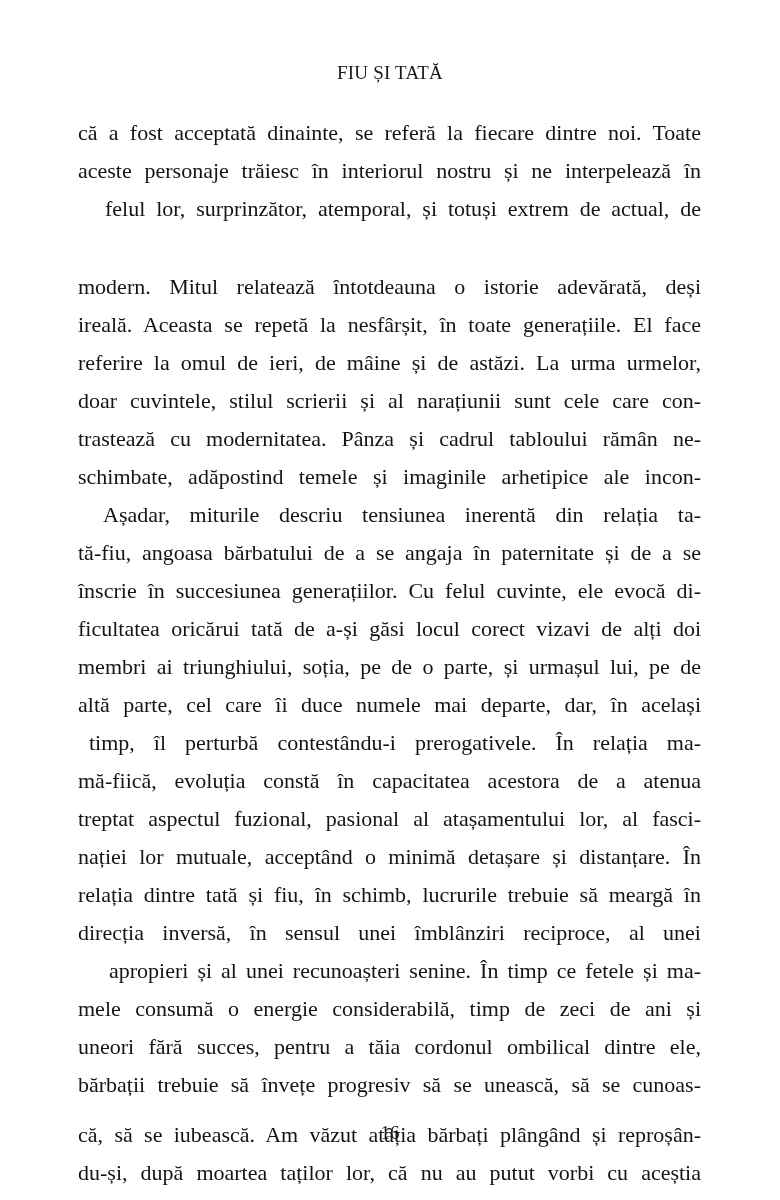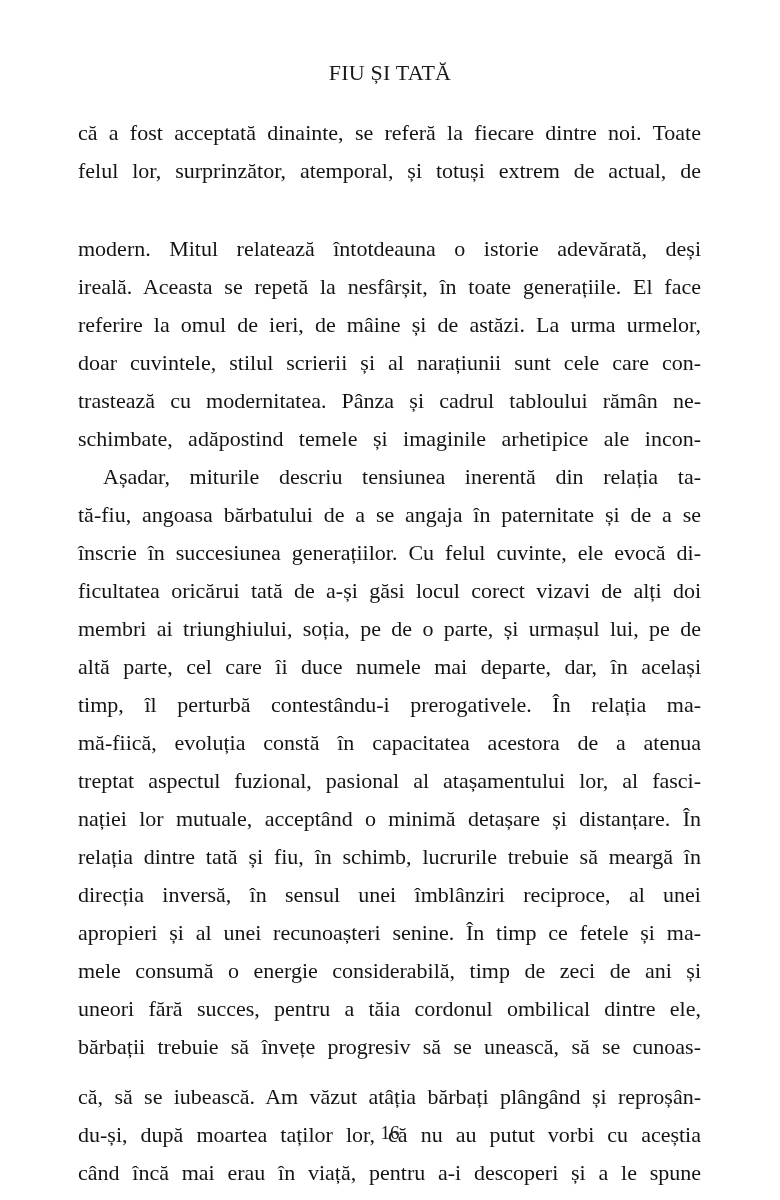--- a/index.html
+++ b/index.html
@@ -14,21 +14,21 @@
       overflow: hidden;
       font-family: "Liberation Serif", "DejaVu Serif", serif;
       color: #141414;
     }
     .running-head {
       position: absolute;
       top: 63px;
       left: 0;
       width: 780px;
       text-align: center;
-      font-size: 22px;
+      font-size: 19px;
       line-height: 20px;
       letter-spacing: 0.2px;
       color: #1a1a1a;
     }
     .text-block {
       position: absolute;
       top: 114px;
       left: 78px;
       width: 623px;
       font-size: 22px;
@@ -61,42 +61,43 @@
     }
   </style>
 </head>
 <body>
 
 <div class="running-head">FIU ȘI TATĂ</div>
 
 <div class="text-block">
   <div class="paragraph">
     <span class="line" style="white-space: normal;">că a fost acceptată dinainte, se referă la fiecare dintre noi. Toate</span>
-    <span class="line" style="white-space: normal;">felul lor, surprinzător, atemporal, și totuși extrem de actual, de</span>
+    <span class="line" style="white-space: normal;">aceste personaje trăiesc în interiorul nostru și ne interpelează în</span>
+    <span class="line" style="white-space: normal; margin-left: 27px;">felul lor, surprinzător, atemporal, și totuși extrem de actual, de</span>
     <span class="line" style="white-space: normal; margin-top: 40px;">modern. Mitul relatează întotdeauna o istorie adevărată, deși</span>
     <span class="line" style="white-space: normal;">ireală. Aceasta se repetă la nesfârșit, în toate generațiile. El face</span>
     <span class="line" style="white-space: normal; font-family: Liberation Serif, serif;">referire la omul de ieri, de mâine și de astăzi. La urma urmelor,</span>
     <span class="line" style="white-space: normal;">doar cuvintele, stilul scrierii și al narațiunii sunt cele care con-</span>
     <span class="line" style="white-space: normal;">trastează cu modernitatea. Pânza și cadrul tabloului rămân ne-</span>
     <span class="line" style="white-space: normal;">schimbate, adăpostind temele și imaginile arhetipice ale incon-</span>
   </div>
   <div class="paragraph">
     <span class="line indent" style="white-space: normal;">Așadar, miturile descriu tensiunea inerentă din relația ta-</span>
     <span class="line" style="white-space: normal;">tă-fiu, angoasa bărbatului de a se angaja în paternitate și de a se</span>
     <span class="line" style="white-space: normal;">înscrie în succesiunea generațiilor. Cu felul cuvinte, ele evocă di-</span>
     <span class="line" style="white-space: normal;">ficultatea oricărui tată de a-și găsi locul corect vizavi de alți doi</span>
     <span class="line" style="white-space: normal; font-family: Liberation Serif, serif;">membri ai triunghiului, soția, pe de o parte, și urmașul lui, pe de</span>
     <span class="line" style="white-space: normal;">altă parte, cel care îi duce numele mai departe, dar, în același</span>
-    <span class="line" style="white-space: normal;">timp, îl perturbă contestându-i prerogativele. În relația ma-</span>
+    <span class="line" style="white-space: normal; margin-left: 11px;">timp, îl perturbă contestându-i prerogativele. În relația ma-</span>
     <span class="line" style="white-space: normal;">mă-fiică, evoluția constă în capacitatea acestora de a atenua</span>
     <span class="line" style="white-space: normal;">treptat aspectul fuzional, pasional al atașamentului lor, al fasci-</span>
     <span class="line" style="white-space: normal;">nației lor mutuale, acceptând o minimă detașare și distanțare. În</span>
     <span class="line" style="white-space: normal;">relația dintre tată și fiu, în schimb, lucrurile trebuie să meargă în</span>
     <span class="line" style="white-space: normal;">direcția inversă, în sensul unei îmblânziri reciproce, al unei</span>
-    <span class="line" style="white-space: normal;">apropieri și al unei recunoașteri senine. În timp ce fetele și ma-</span>
+    <span class="line" style="white-space: normal; margin-left: 31px;">apropieri și al unei recunoașteri senine. În timp ce fetele și ma-</span>
     <span class="line" style="white-space: normal;">mele consumă o energie considerabilă, timp de zeci de ani și</span>
     <span class="line" style="white-space: normal;">uneori fără succes, pentru a tăia cordonul ombilical dintre ele,</span>
     <span class="line" style="white-space: normal;">bărbații trebuie să învețe progresiv să se unească, să se cunoas-</span>
     <span class="line" style="white-space: normal; margin-top: 12px;">că, să se iubească. Am văzut atâția bărbați plângând și reproșân-</span>
     <span class="line" style="white-space: normal;">du-și, după moartea taților lor, că nu au putut vorbi cu aceștia</span>
     <span class="line" style="white-space: normal;">când încă mai erau în viață, pentru a-i descoperi și a le spune</span>
 
   </div>
 </div>
 

